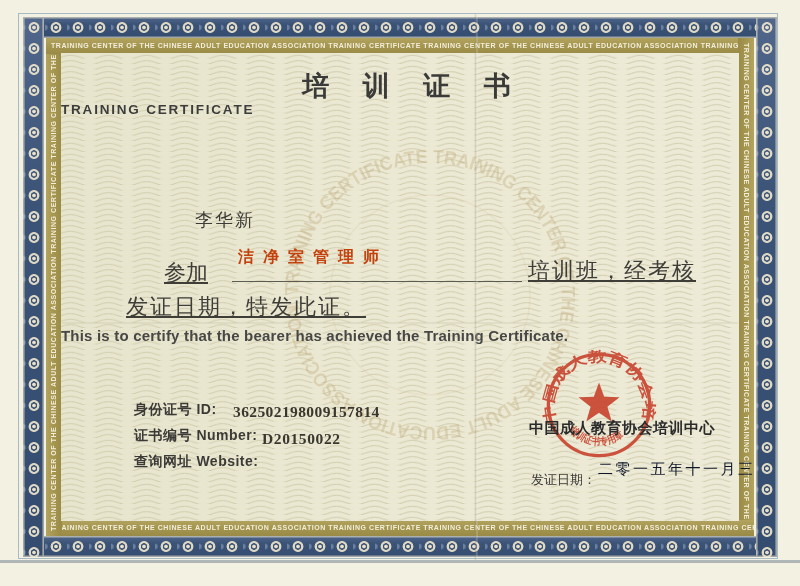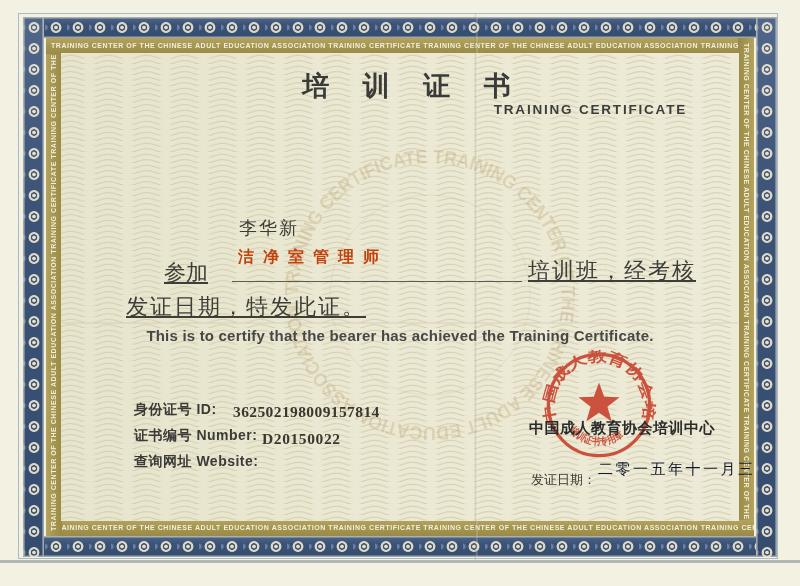--- a/index.html
+++ b/index.html
@@ -58,35 +58,35 @@
     position:absolute; left:62px; top:322px; width:676px; height:2px;
     background:rgba(150,140,110,.12);
   }
   
   .abs{ position:absolute; }
   .title-cn{
     left:61px; width:678px; top:68px; text-align:center;
     font-size:27px; font-weight:bold; color:#3a3a38; letter-spacing:13px; padding-left:26px; box-sizing:border-box;
   }
   .title-en{
-    left:61px; width:626px; top:102px; text-align:right;
+    left:61px; width:626px; top:102px; text-align:left;
     font-size:13.5px; font-weight:bold; color:#3d3d3b; letter-spacing:1.8px;
   }
-  .recipient{ left:195px; top:216px; font-family:Liberation Sans, sans-serif; font-size:18px; color:#3c3b35; letter-spacing:2px;margin-left:44px; }
+  .recipient{ left:195px; top:208px; font-family:Liberation Sans, sans-serif; font-size:18px; color:#3c3b35; letter-spacing:2px; }
   .cn-line{ font-size:22px; color:#3e3d38;text-decoration:underline; }
   .participate{ left:164px; top:258px; }
   .course{
     left:238px; top:247px; font-family:"Liberation Serif",serif;
     font-size:16px; color:#c2410c; letter-spacing:9px;font-weight:bold;
   }
   .course-underline{ left:232px; top:281px; width:290px; height:0; border-bottom:1.5px solid #5c5b52; }
   .after-course{ left:528px; top:256px; letter-spacing:2px; }
   .completion{ left:126px; top:292px; letter-spacing:2px; }
   .english{
-    left:61px; width:678px; top:327px; text-align:center;
+    left:61px; width:678px; top:327px; text-align:left;
     font-size:15px; font-weight:bold; color:#474745; letter-spacing:.2px;
   }
   .field-label{ font-size:14px; font-weight:bold; color:#3b3a36; letter-spacing:.5px; }
   .field-value{ font-family:"Liberation Serif",serif; font-weight:bold; color:#3a372f; }
   .id-label{ left:134px; top:401px;text-align:right; }
   .id-value{ left:233px; top:403px; font-size:15.5px; letter-spacing:.4px; }
   .number-label{ left:134px; top:427px; }
   .number-value{ left:262px; top:430px; font-size:15.5px; letter-spacing:.6px; }
   .website-label{ left:134px; top:453px; }
   .website-value{ left:300px; top:455px; font-size:15.5px; }

